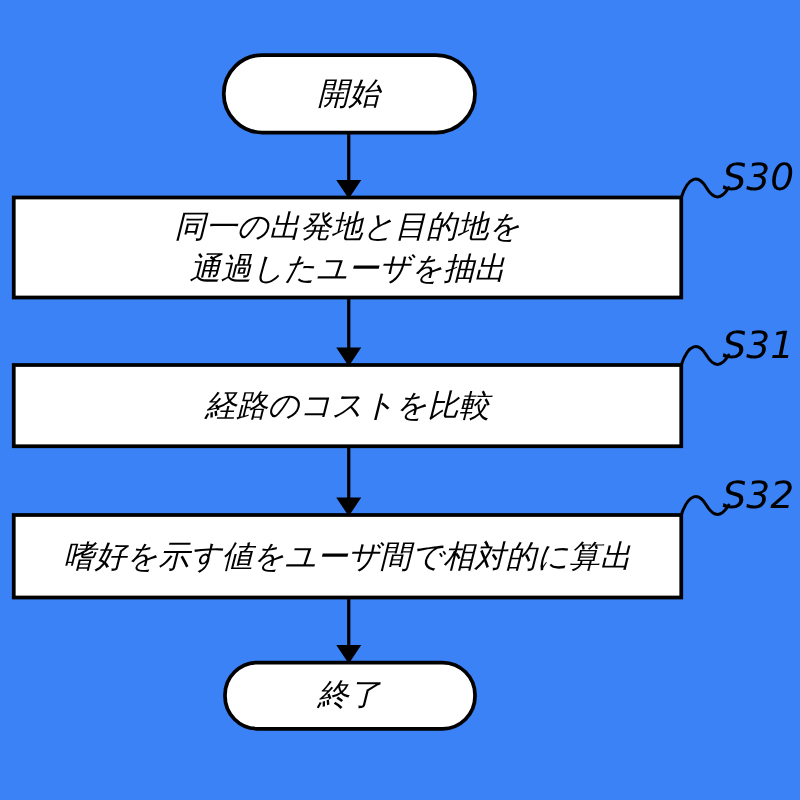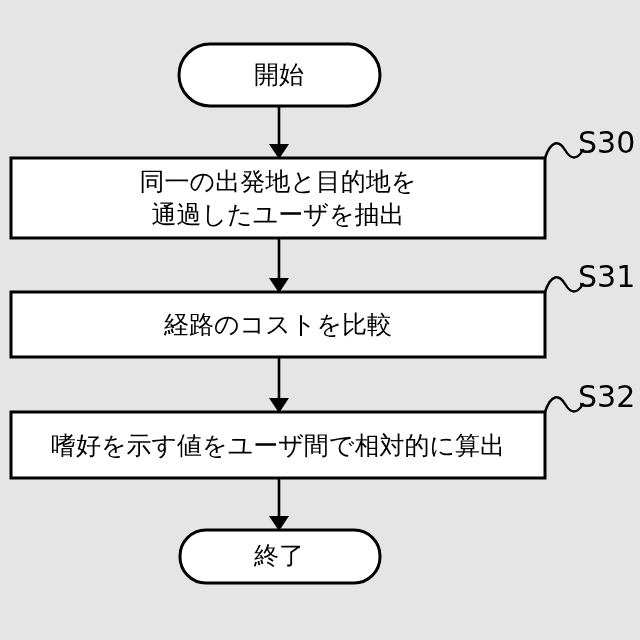--- a/index.html
+++ b/index.html
@@ -4,23 +4,24 @@
 <style>
   html, body {
     margin: 0;
     padding: 0;
     background: #ffffff;
   }
   #canvas {
     position: relative;
     width: 640px;
     height: 640px;
-    background: #e5e5e5;
+    background: #3b82f6;
     overflow: hidden;
     font-family: "DejaVu Sans", "Liberation Sans", sans-serif;
+    font-style: italic;
   }
   #flow-svg {
     position: absolute;
     left: 0;
     top: 0;
     width: 640px;
     height: 640px;
   }
   .shape-stroke {
     fill: #ffffff;

